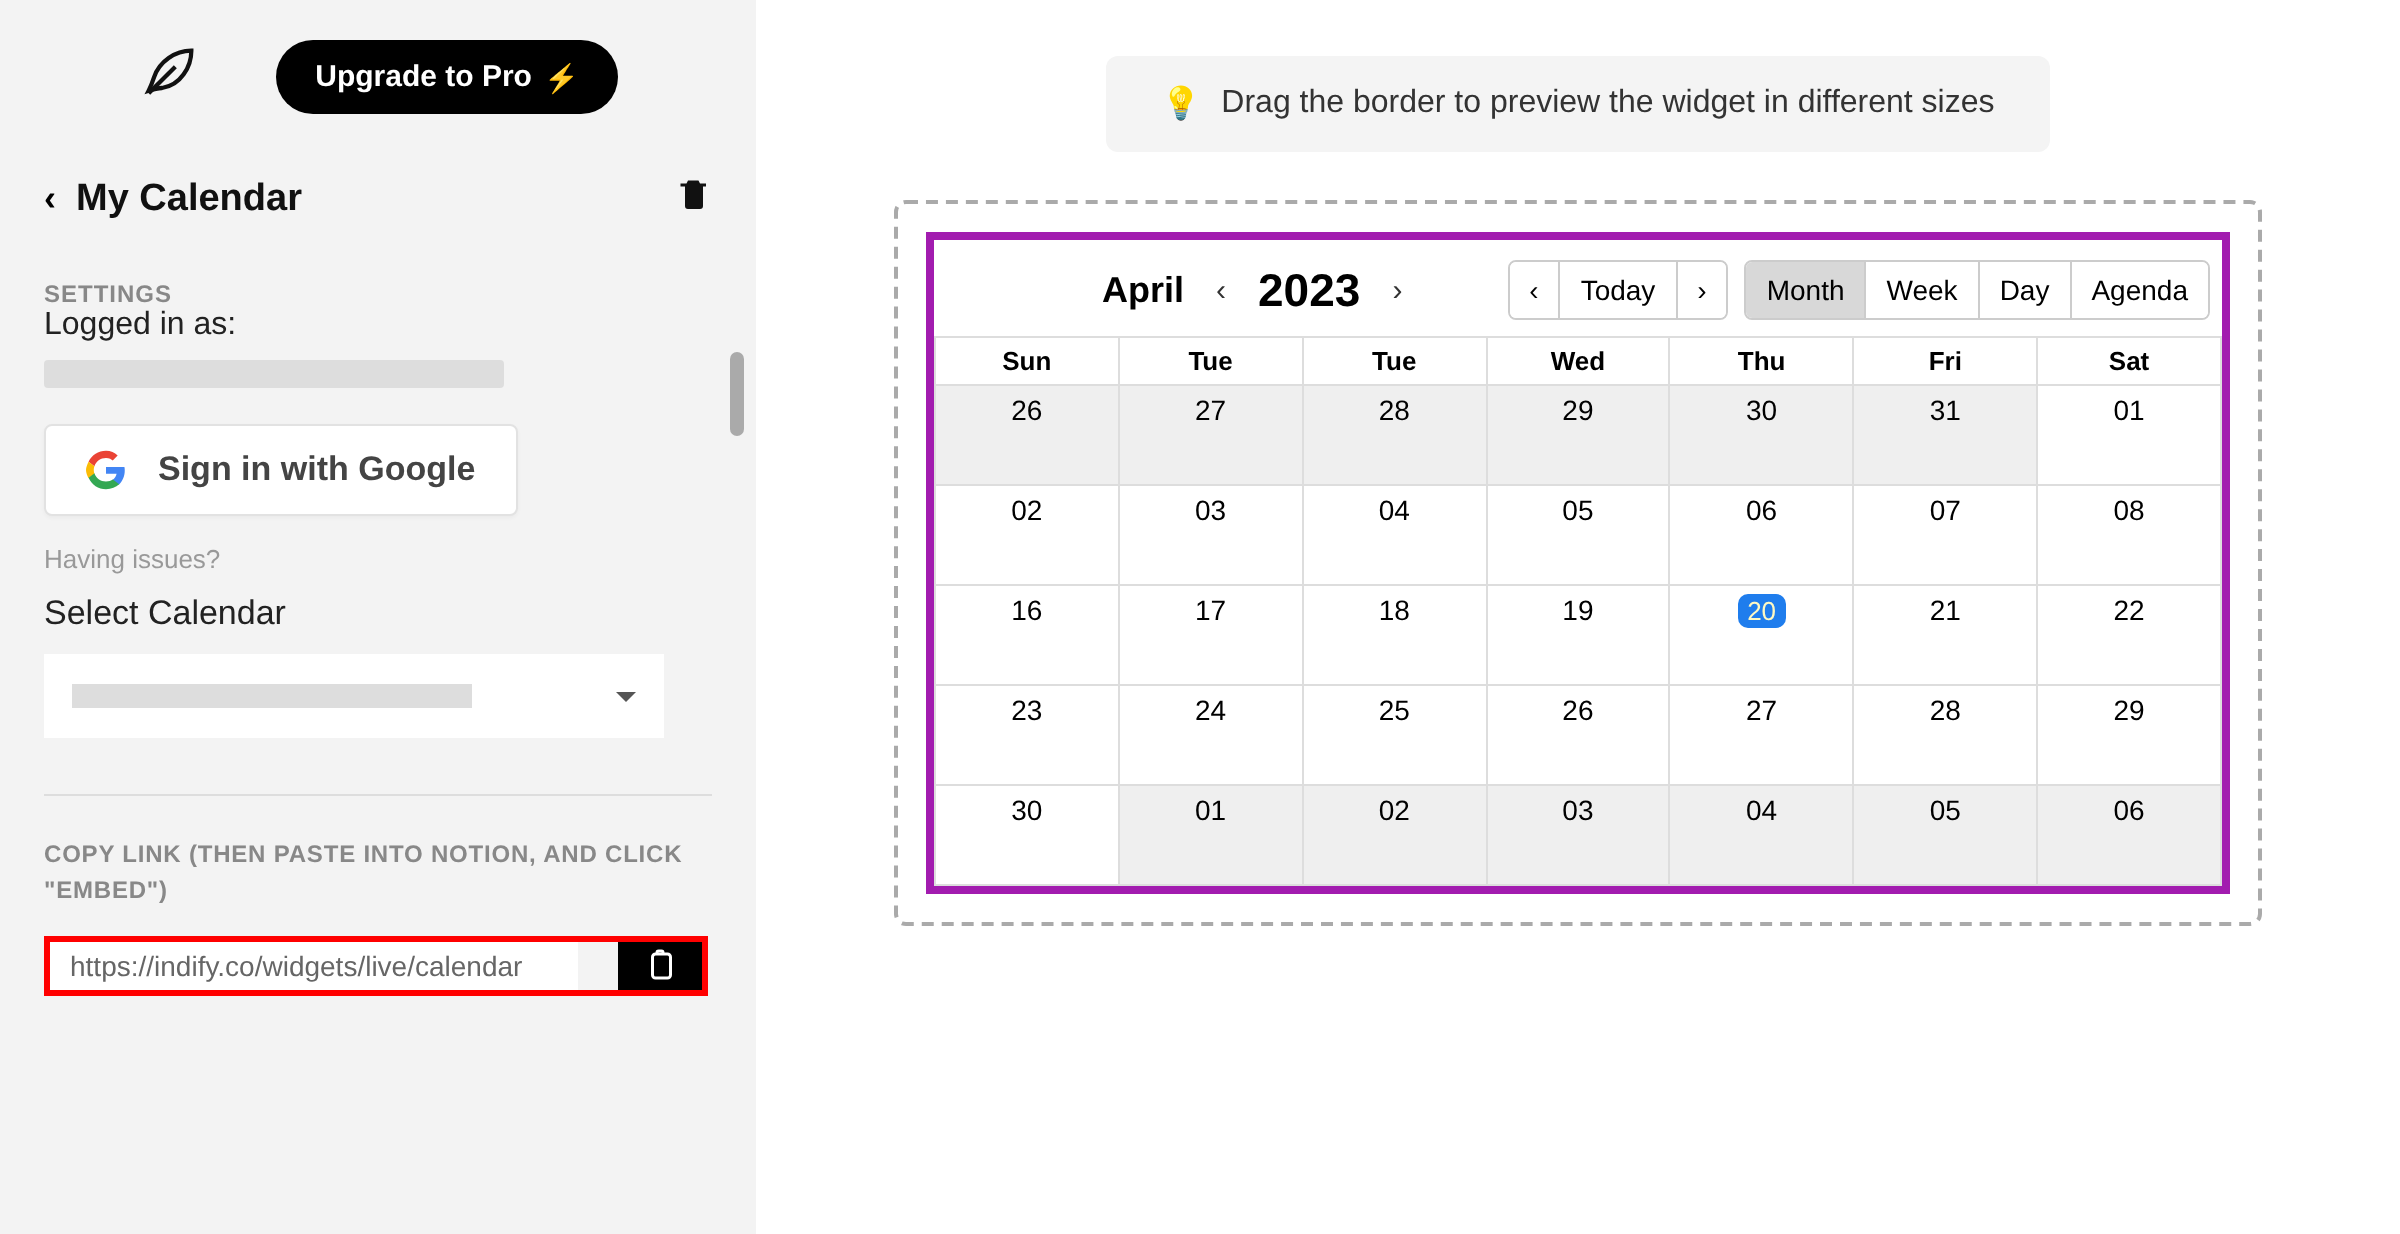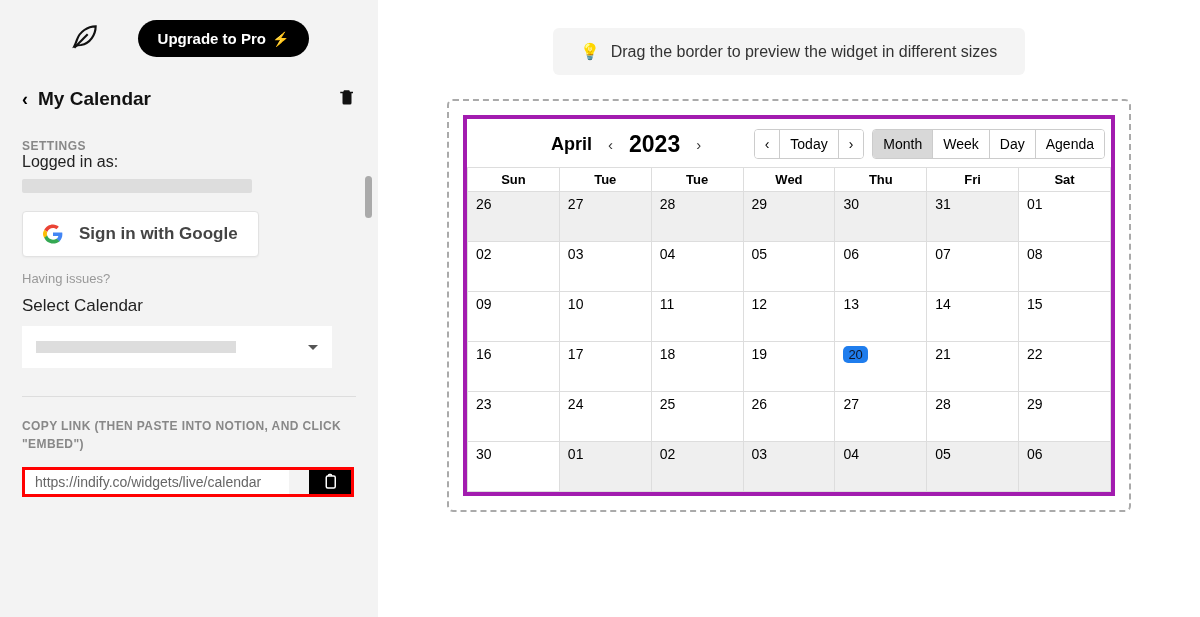--- a/index.html
+++ b/index.html
@@ -262,30 +262,30 @@
     border: 1px solid #ddd;
     padding: 4px 0;
     font-size: 13px;
     font-weight: 600;
     background: #fff;
   }
   .cal-grid td {
     border: 1px solid #ddd;
     height: 50px;
     vertical-align: top;
-    text-align: left;
+    text-align: center;
     padding: 4px 8px;
     font-size: 14px;
     background: #fff;
   }
   .cal-grid td.off { background: #efefef; }
   .today-badge {
     display: inline-block;
     background: #1f7ded;
-    color: #0f172a;
+    color: #fef9c3;
     border-radius: 5px;
     padding: 1px 5px;
     font-size: 13px;
   }
 </style>
 </head>
 <body>
 
 <div class="sidebar">
 
@@ -412,29 +412,20 @@
             <tr>
               <td>02</td>
               <td>03</td>
               <td>04</td>
               <td>05</td>
               <td>06</td>
               <td>07</td>
               <td>08</td>
             </tr>
             <tr>
-              <td>09</td>
-              <td>10</td>
-              <td>11</td>
-              <td>12</td>
-              <td>13</td>
-              <td>14</td>
-              <td>15</td>
-            </tr>
-            <tr>
               <td>16</td>
               <td>17</td>
               <td>18</td>
               <td>19</td>
               <td><span class="today-badge">20</span></td>
               <td>21</td>
               <td>22</td>
             </tr>
             <tr>
               <td>23</td>

